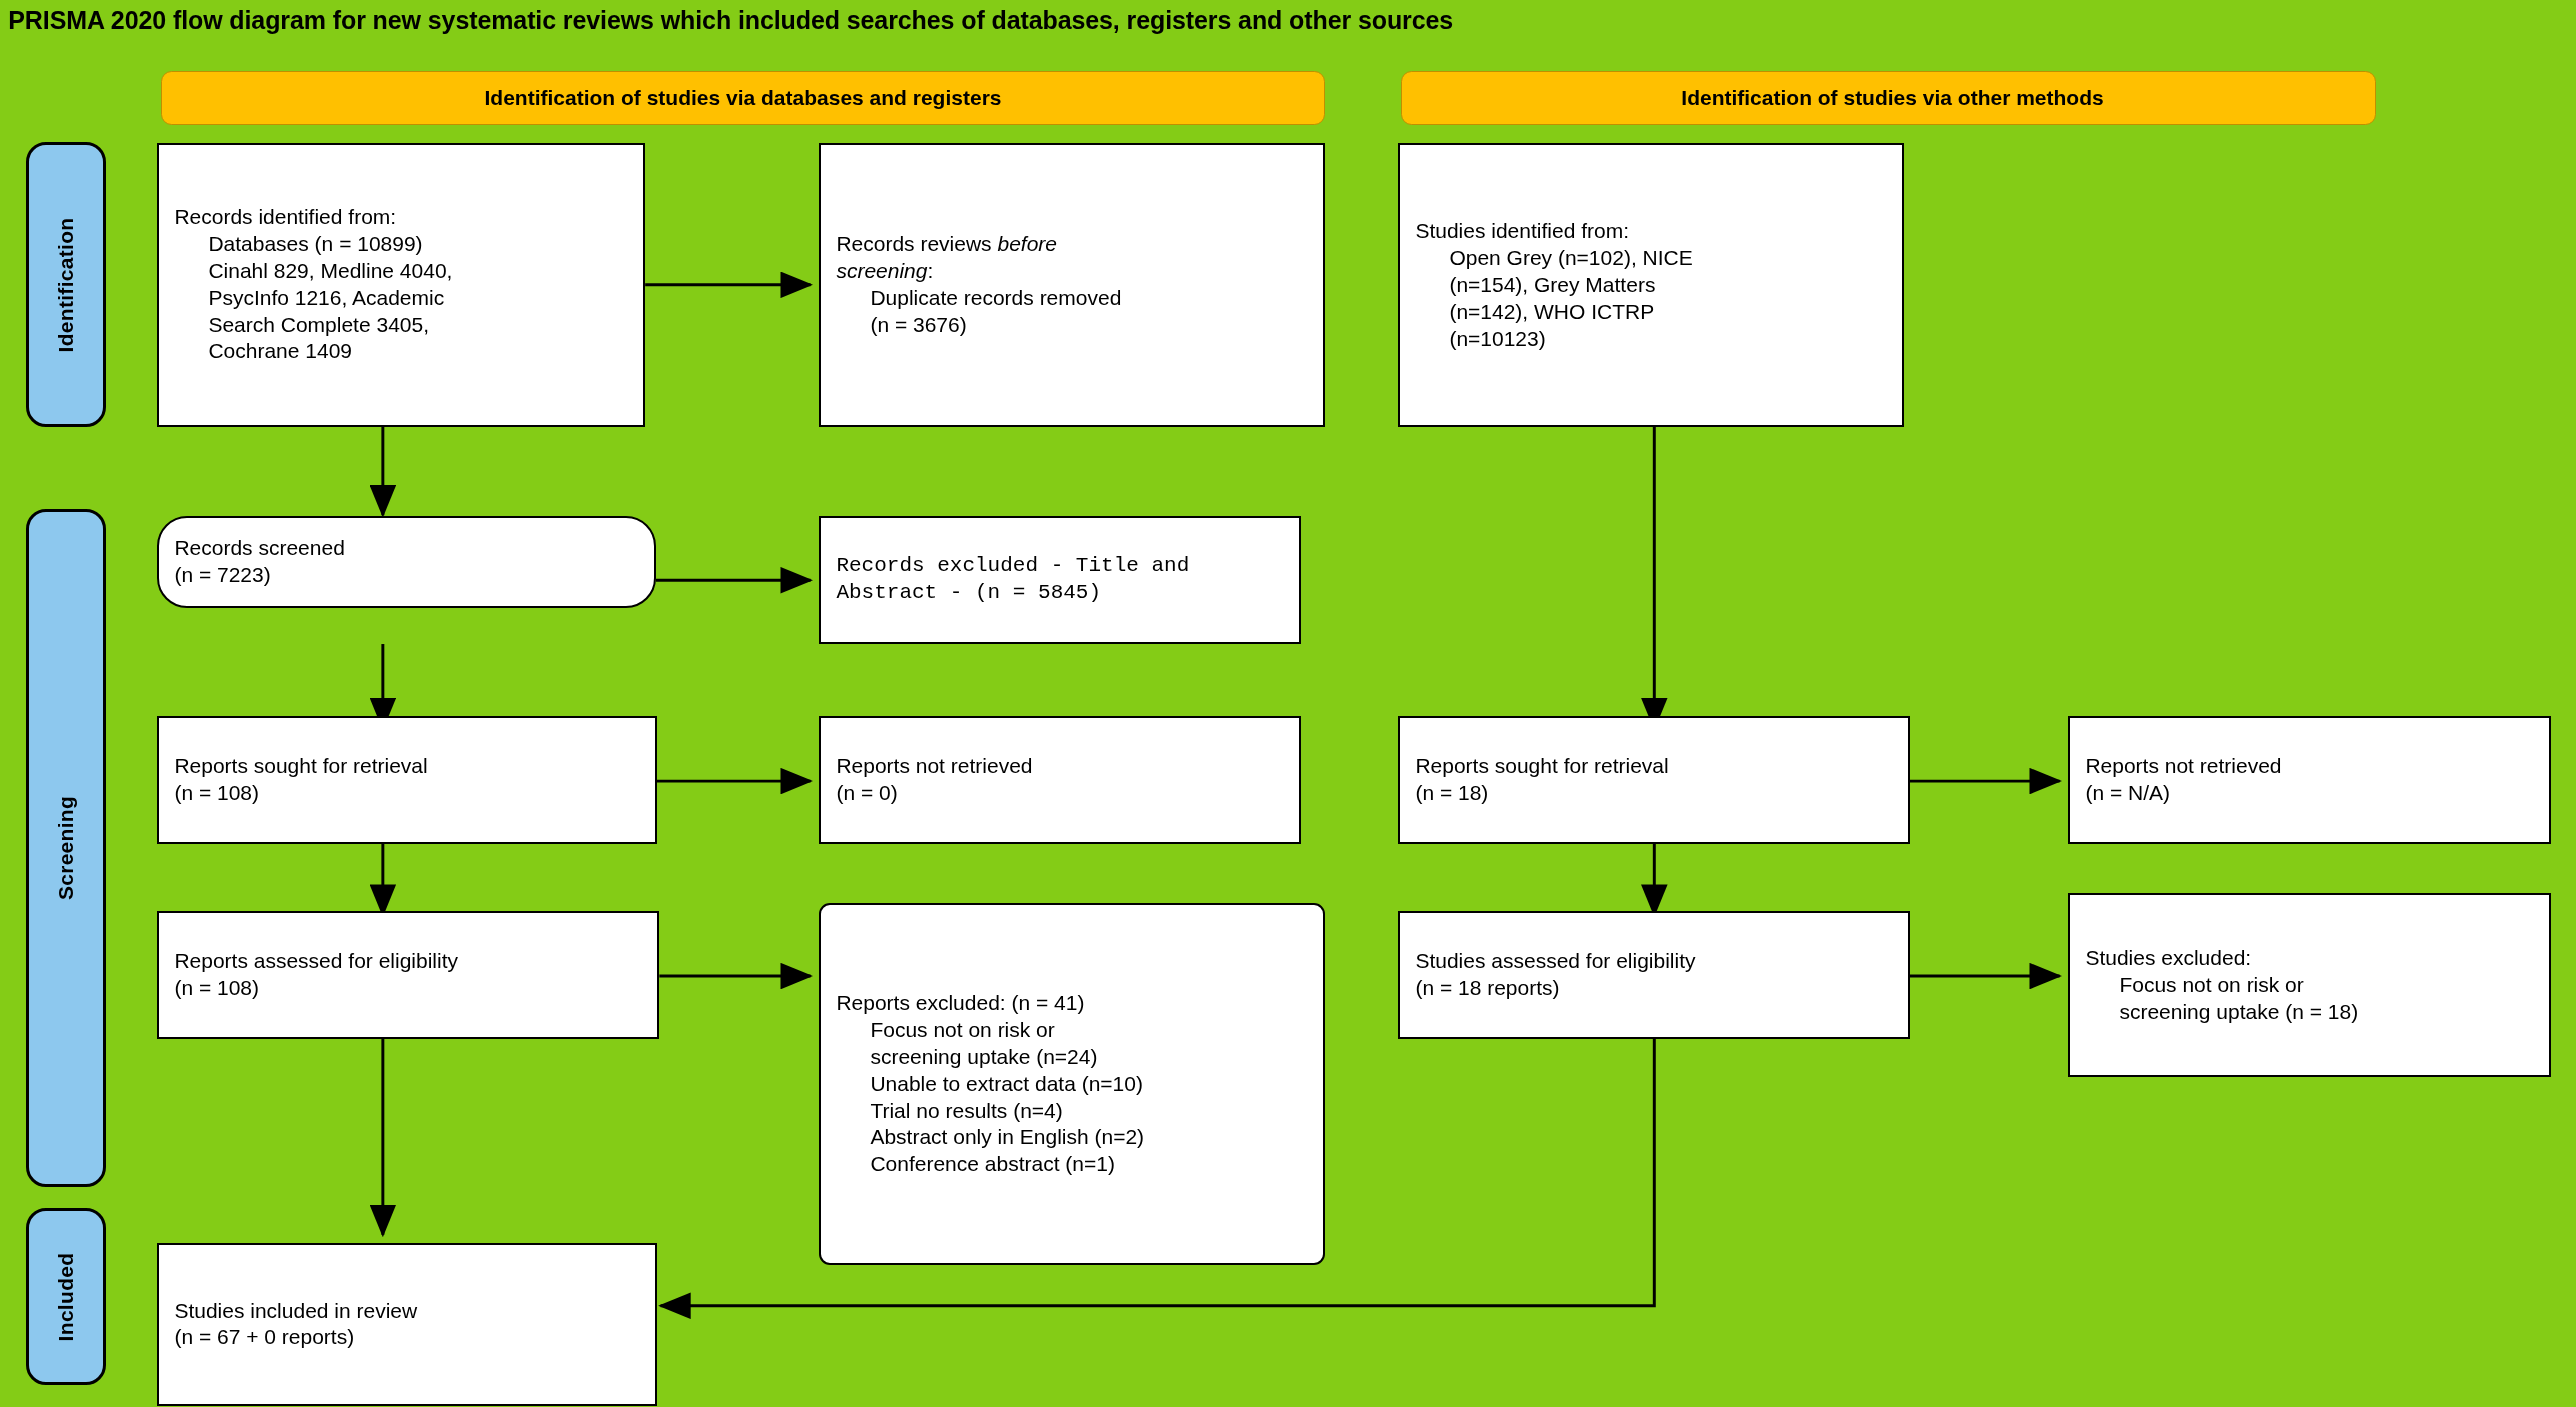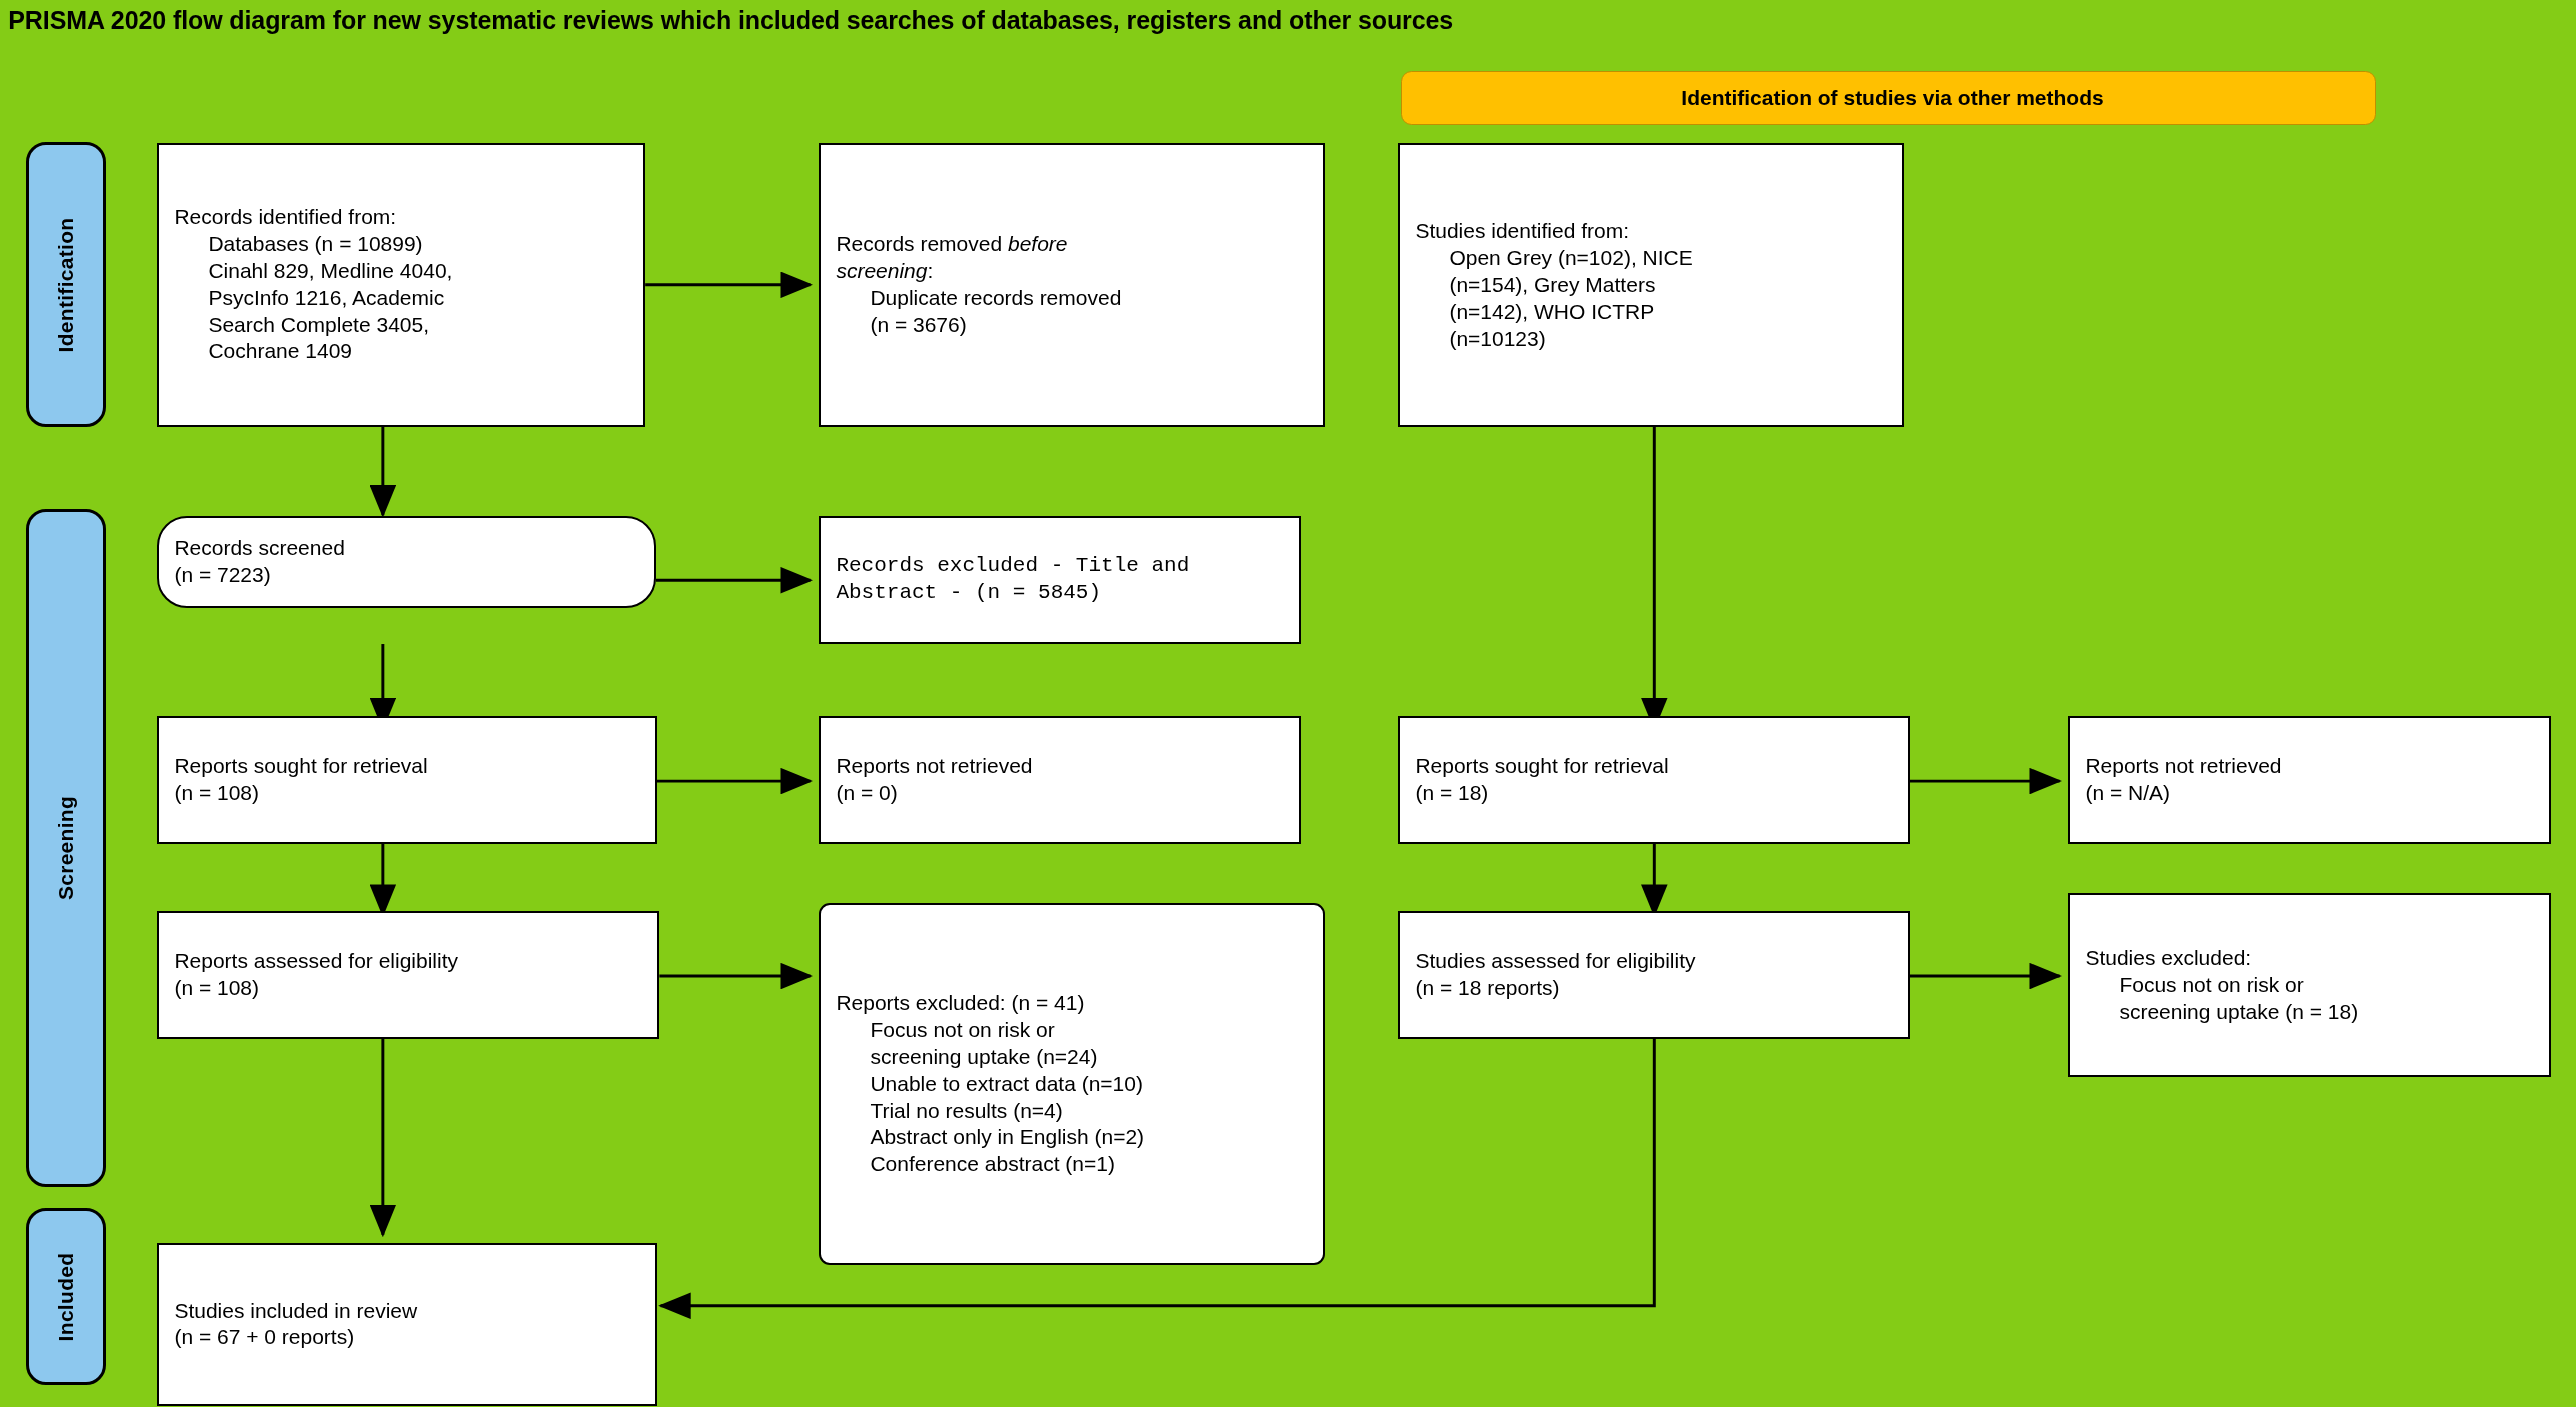--- a/index.html
+++ b/index.html
@@ -128,20 +128,23 @@
 
     <line x1="3232" y1="1322" x2="3486" y2="1322" stroke="#000000" stroke-width="5" marker-end="url(#ah)"></line>
 
     <line x1="2800" y1="1418" x2="2800" y2="1548" stroke="#000000" stroke-width="5" marker-end="url(#ah)"></line>
 
     <line x1="3232" y1="1652" x2="3486" y2="1652" stroke="#000000" stroke-width="5" marker-end="url(#ah)"></line>
 
     <path d="M2800,1738 L2800,2210 L1118,2210" fill="none" stroke="#000000" stroke-width="5" marker-end="url(#ah)"></path>
   </svg>
 
+  <div class="hdr-bar" style="left:161px; top:71px; width:1164px; height:54px;">
+    <span>Identification of studies via databases and registers</span>
+  </div>
   <div class="hdr-bar" style="left:1401px; top:71px; width:975px; height:54px;padding-left:8px;">
     <span>Identification of studies via other methods</span>
   </div>
 
   <div class="rail" style="left:26px; top:142px; width:80px; height:285px;">
     <span class="rail-label">Identification</span>
   </div>
   <div class="rail" style="left:26px; top:509px; width:80px; height:678px;">
     <span class="rail-label">Screening</span>
   </div>
@@ -155,21 +158,21 @@
       <span class="ind">Databases (n = 10899)</span>
       <span class="ind">Cinahl 829, Medline 4040,</span>
       <span class="ind">PsycInfo 1216, Academic</span>
       <span class="ind">Search Complete 3405,</span>
       <span class="ind">Cochrane 1409</span>
     </div>
   </div>
 
   <div class="box" style="left:819px; top:143px; width:506px; height:284px;">
     <div class="box-body">
-      <span class="ln"><span>Records removed </span><span class="ital">before</span></span>
+      <span class="ln"><span>Records reviews </span><span class="ital">before</span></span>
       <span class="ln"><span class="ital">screening</span><span>:</span></span>
       <span class="ind">Duplicate records removed</span>
       <span class="ind">(n = 3676)</span>
     </div>
   </div>
 
   <div class="box" style="left:1398px; top:143px; width:506px; height:284px;">
     <div class="box-body">
       <span class="ln">Studies identified from:</span>
       <span class="ind">Open Grey (n=102), NICE</span>

